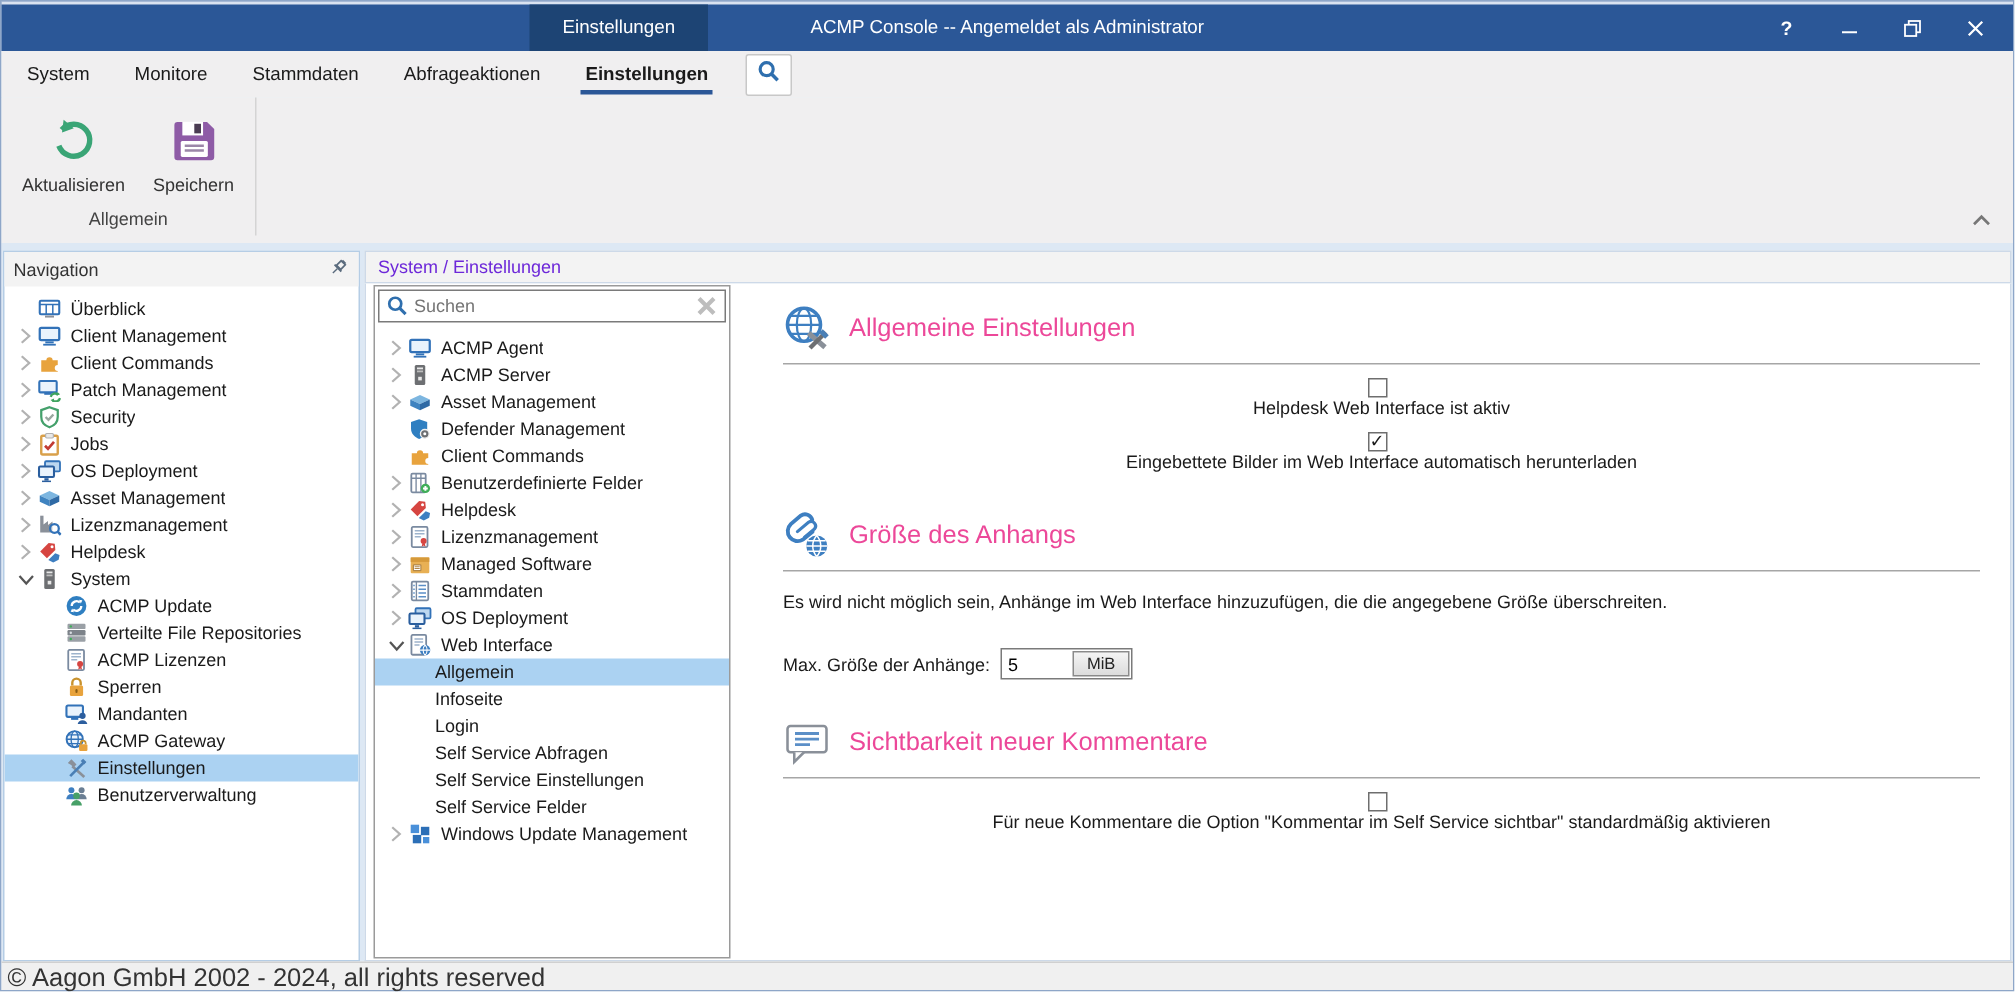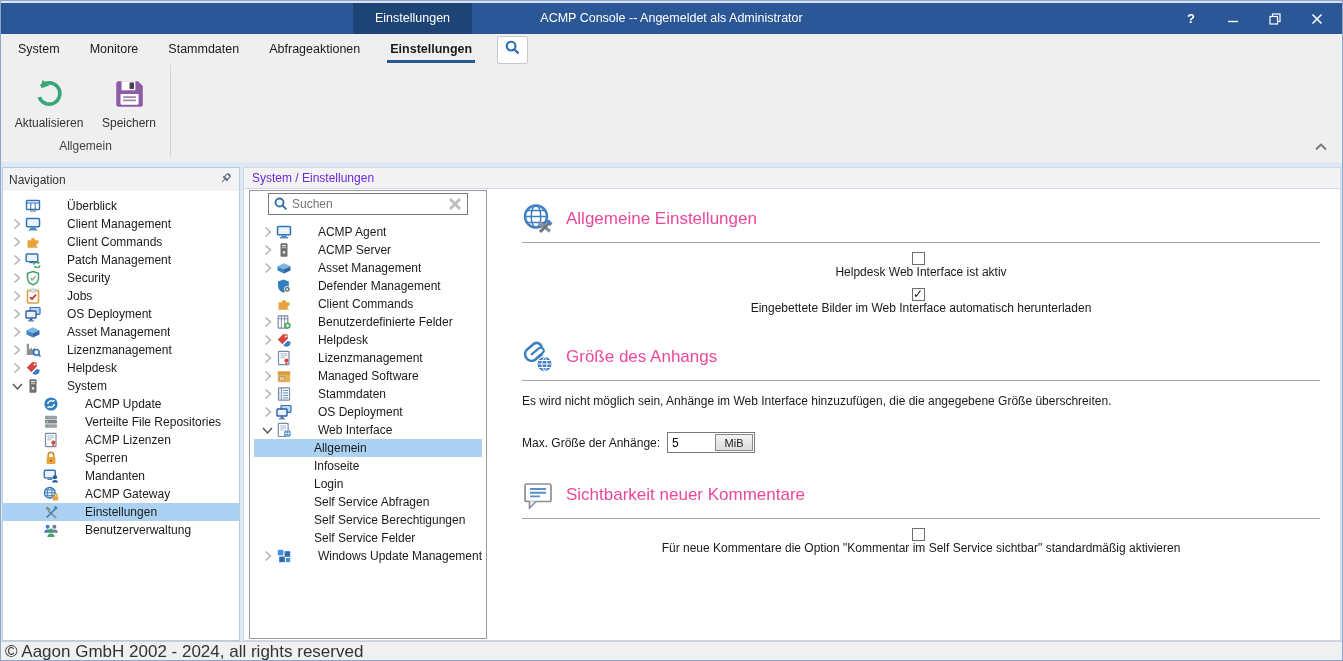--- a/index.html
+++ b/index.html
@@ -35,35 +35,35 @@
   .main { flex:1 1 auto; display:flex; gap:3px; padding:5px 1px 0 1px; background:#dde8f4; min-height:0; }
   .panel { background:#fff; border:1px solid #b5cde5; }
   .nav-panel { width:238px; flex:0 0 auto; display:flex; flex-direction:column; }
   .nav-header { height:23px; background:#f3f3f3; display:flex; align-items:center; padding:0 6px; font-size:12px; color:#333; flex:0 0 auto; }
   .nav-header .nav-title { flex:1; }
   .nav-tree { flex:1; overflow:hidden; padding-top:6px; }
 
   .right-region { flex:1; display:flex; flex-direction:column; min-width:0; }
   .breadcrumb-bar { height:22px; background:#f3f3f3; border:1px solid #cdd9e8; font-size:12px; color:#6d28d9; line-height:20px; padding-left:8px; flex:0 0 auto; }
   .right-cols { flex:1; display:flex; background:#fff; border:1px solid #cdd9e8; border-top:none; min-height:0; }
-  .tree-box { width:238px; flex:0 0 auto; border:1px solid #9a9a9a; margin:1px 0 1px 5px; background:#fff; display:flex; flex-direction:column;align-items:center; }
+  .tree-box { width:238px; flex:0 0 auto; border:1px solid #9a9a9a; margin:1px 0 1px 5px; background:#fff; display:flex; flex-direction:column; }
   .search-row { height:22px; margin:2px; border:1px solid #7a7a7a; display:flex; align-items:center; flex:0 0 auto; }
   .search-row .mag { width:16px; height:16px; margin:0 3px 0 4px; flex:0 0 auto; }
   .search-row input { flex:1; border:none; outline:none; font-size:12px; font-family:"Liberation Sans",sans-serif; color:#333; min-width:0; }
   .search-row .clear-x { width:16px; height:16px; margin-right:4px; flex:0 0 auto; }
   .settings-tree { flex:1; overflow:hidden; padding-top:6px; }
 
   
   .tree-row { height:18px; display:flex; align-items:center; padding-left:6px; font-size:12px; color:#1a1a1a; white-space:nowrap; cursor:default; }
   .tree-row.lvl1 { padding-left:24px; }
   .tree-row.selected { background:#abd2f2; }
   .expander { width:16px; height:16px; flex:0 0 auto; display:flex; align-items:center; justify-content:center; }
   .ticon { width:16px; height:16px; flex:0 0 auto; margin-right:6px; display:inline-flex; }
   .ticon svg { width:100%; height:100%; }
-  .tree-label { overflow:hidden;margin-left:20px; }
+  .tree-label { overflow:hidden; }
 
   
   .content-area { flex:1; padding:14px 20px 0 35px; min-width:0; overflow:hidden; }
   .sec { margin-bottom:26px; }
   .sec-head { display:flex; align-items:center; gap:12px; }
   .sec-icon { width:32px; height:32px; flex:0 0 auto; }
   .sec-icon svg { width:100%; height:100%; }
   .sec-title { font-size:17px; font-weight:400; color:#ec4899; }
   .sec-rule { border-bottom:1px solid #a6a6a6; margin-top:7px; }
   .checks { margin-top:9px; }
@@ -641,21 +641,21 @@
               <div class="tree-row lvl1">
                 <span class="expander"></span>
                 <span class="tree-label">Login</span>
               </div>
               <div class="tree-row lvl1">
                 <span class="expander"></span>
                 <span class="tree-label">Self Service Abfragen</span>
               </div>
               <div class="tree-row lvl1">
                 <span class="expander"></span>
-                <span class="tree-label">Self Service Berechtigungen</span>
+                <span class="tree-label">Self Service Einstellungen</span>
               </div>
               <div class="tree-row lvl1">
                 <span class="expander"></span>
                 <span class="tree-label">Self Service Felder</span>
               </div>
               <div class="tree-row">
                 <span class="expander">
                   <svg width="8" height="12" viewBox="0 0 8 12">
                     <path d="M1.5 1.5l5 4.5-5 4.5" fill="none" stroke="#b2b2b2" stroke-width="1.5"></path>
                   </svg>

